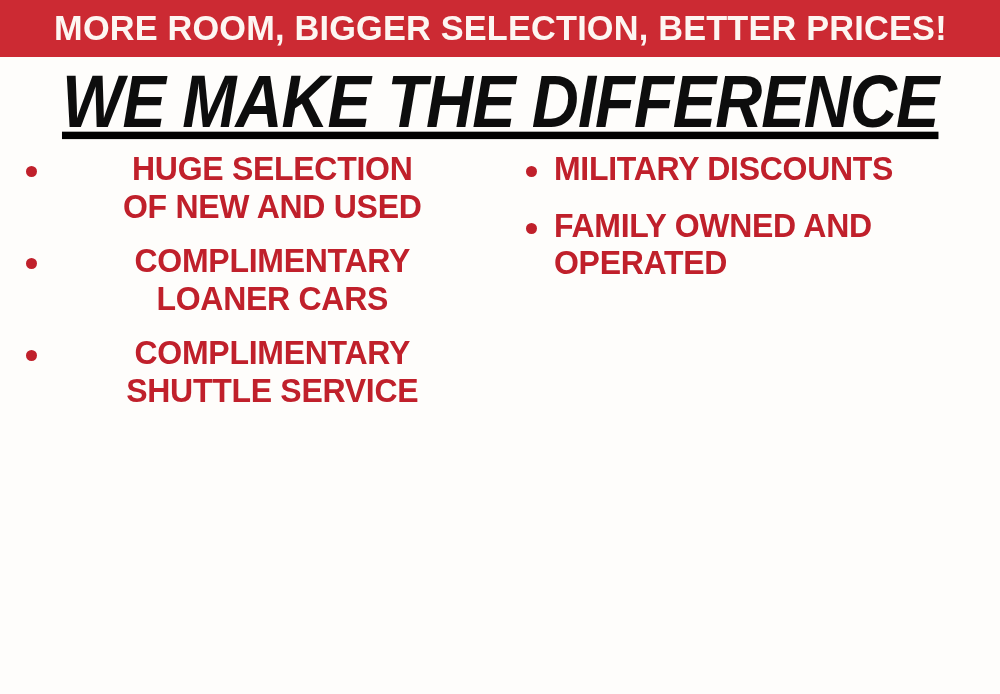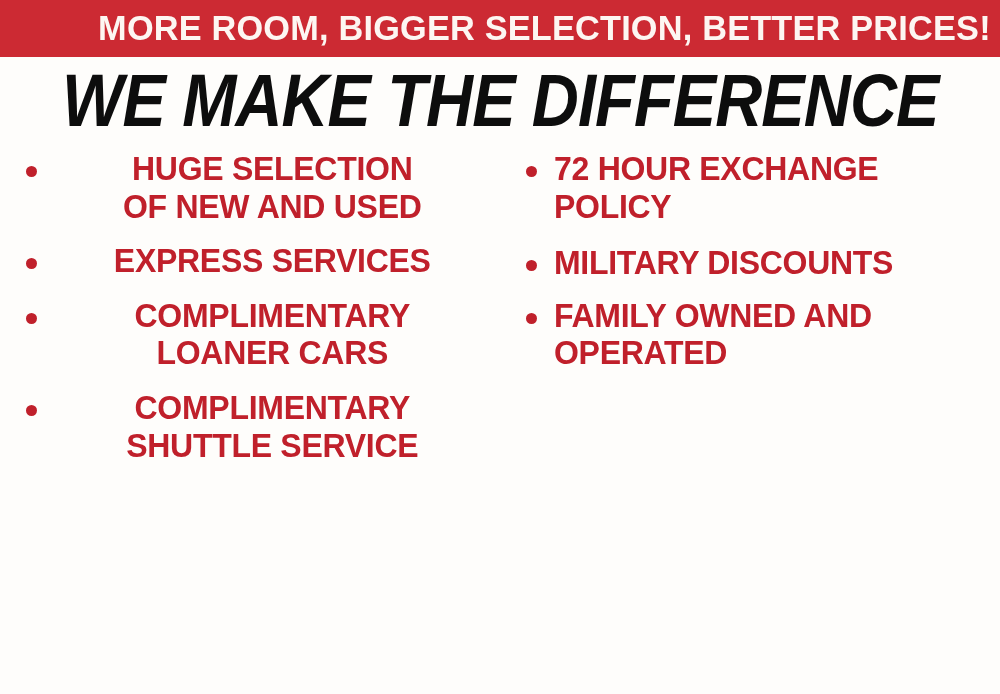--- a/index.html
+++ b/index.html
@@ -26,21 +26,21 @@
   
   #banner {
     position: absolute;
     left: 0;
     top: 0;
     width: 1000px;
     height: 57px;
     background: #cc2a33;
     display: flex;
     align-items: center;
-    justify-content: flex-end;
+    justify-content: center;
   }
   #banner-text {
     color: #fdf6f2;
     font-family: "Liberation Sans", sans-serif;
     font-weight: bold;
     font-size: 35px;
     letter-spacing: 0.2px;
     line-height: 1;
     white-space: nowrap;
     transform: scaleX(0.98);
@@ -49,22 +49,23 @@
   }
 
   
   #headline {
     position: absolute;
     left: 0;
     top: 66px;
     width: 1000px;
     height: 72px;
     display: flex;
-    align-items: flex-start;
+    align-items: center;
     justify-content: center;
+    text-decoration: underline;
   }
   #headline-text {
     color: #0d0d0d;
     font-family: "Liberation Sans", sans-serif;
     font-weight: bold;
     font-style: italic;
     font-size: 70px;
     line-height: 1;
     white-space: nowrap;
     letter-spacing: -1px;
@@ -138,47 +139,38 @@
   <div id="columns">
 
     <div class="column" id="col-left">
 
       <div class="bullet-item">
         <span class="bullet-dot"></span>
         <span class="bullet-label">HUGE SELECTION
 OF NEW AND USED</span>
       </div>
 
-      <div class="bullet-item">
-        <span class="bullet-dot"></span>
-        <span class="bullet-label">EXPRESS SERVICES</span>
-      </div>
 
 
       <div class="bullet-item">
         <span class="bullet-dot"></span>
         <span class="bullet-label">COMPLIMENTARY
 LOANER CARS</span>
       </div>
 
       <div class="bullet-item">
         <span class="bullet-dot"></span>
         <span class="bullet-label">COMPLIMENTARY
 SHUTTLE SERVICE</span>
       </div>
 
     </div>
 
     <div class="column" id="col-right">
 
-      <div class="bullet-item">
-        <span class="bullet-dot"></span>
-        <span class="bullet-label">72 HOUR EXCHANGE
-POLICY</span>
-      </div>
 
 
 
       <div class="bullet-item">
         <span class="bullet-dot"></span>
         <span class="bullet-label">MILITARY DISCOUNTS</span>
       </div>
 
       <div class="bullet-item">
         <span class="bullet-dot"></span>

